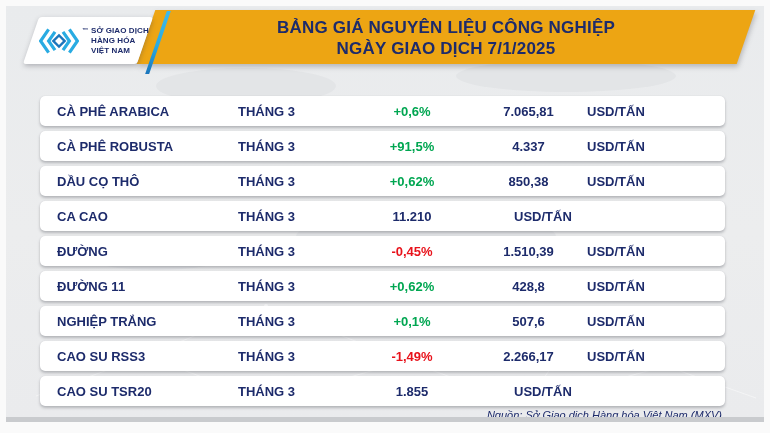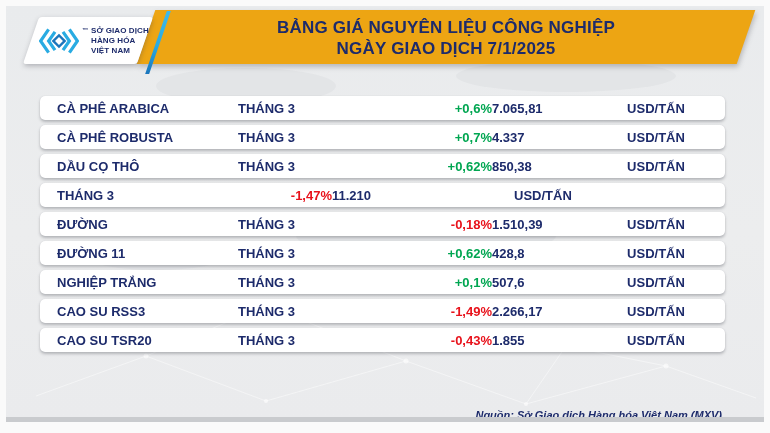--- a/index.html
+++ b/index.html
@@ -78,42 +78,42 @@
   .logo-text {
     display:flex; flex-direction:column; justify-content:center;
     color:var(--navy,#1D2B6B); font-weight:bold;
     font-size:8px; line-height:10px; white-space:nowrap;
     letter-spacing:.1px;
   }
 
   
   .table { position:absolute; left:34px; top:90px; width:685px; z-index:1; }
   .row {
-    height:24px; margin-bottom:5px;
+    height:30px; margin-bottom:5px;
     background:#ffffff;
     border-radius:5px;
     box-shadow:0 2px 3px rgba(100,102,110,.40), 0 0 1px rgba(120,120,130,.25);
     display:grid;
     grid-template-columns:181px 94px 160px 73px 1fr;
     align-items:center;
     padding-left:17px;
     font-size:13px; font-weight:bold;
     color:var(--navy,#1D2B6B);
   }
   .cell { white-space:nowrap; }
-  .cell.change { text-align:right; }
+  .cell.change { text-align:center; }
   .cell.change.up   { color:var(--green,#00A651); }
   .cell.change.down { color:var(--red,#E8121B); }
-  .cell.price { text-align:left; }
-  .cell.unit  { padding-left:22px;text-align:center; }
+  .cell.price { text-align:center; }
+  .cell.unit  { padding-left:22px; }
 
   
   .source {
     position:absolute; right:42px; top:403px;
-    font-size:11px; font-weight:bold; font-style:italic;
+    font-size:11px; font-weight:normal; font-style:italic;
     color:var(--navy,#1D2B6B);
     z-index:1;
   }
 </style>
 </head>
 <body>
 
 <div class="page">
   <div class="canvas">
 
@@ -173,41 +173,41 @@
         <div class="row">
           <span class="cell name">CÀ PHÊ ARABICA</span>
           <span class="cell month">THÁNG 3</span>
           <span class="cell change up">+0,6%</span>
           <span class="cell price">7.065,81</span>
           <span class="cell unit">USD/TẤN</span>
         </div>
         <div class="row">
           <span class="cell name">CÀ PHÊ ROBUSTA</span>
           <span class="cell month">THÁNG 3</span>
-          <span class="cell change up">+0,7%</span>
+          <span class="cell change up">+91,5%</span>
           <span class="cell price">4.337</span>
           <span class="cell unit">USD/TẤN</span>
         </div>
         <div class="row">
           <span class="cell name">DẦU CỌ THÔ</span>
           <span class="cell month">THÁNG 3</span>
           <span class="cell change up">+0,62%</span>
           <span class="cell price">850,38</span>
           <span class="cell unit">USD/TẤN</span>
         </div>
         <div class="row">
-          <span class="cell month">THÁNG 3</span>
-          <span class="cell change down">-1,47%</span>
+          <span class="cell name">CA CAO</span>
+          <span class="cell month">THÁNG 3</span>
           <span class="cell price">11.210</span>
           <span class="cell unit">USD/TẤN</span>
         </div>
         <div class="row">
           <span class="cell name">ĐƯỜNG</span>
           <span class="cell month">THÁNG 3</span>
-          <span class="cell change down">-0,18%</span>
+          <span class="cell change down">-0,45%</span>
           <span class="cell price">1.510,39</span>
           <span class="cell unit">USD/TẤN</span>
         </div>
         <div class="row">
           <span class="cell name">ĐƯỜNG 11</span>
           <span class="cell month">THÁNG 3</span>
           <span class="cell change up">+0,62%</span>
           <span class="cell price">428,8</span>
           <span class="cell unit">USD/TẤN</span>
         </div>
@@ -221,21 +221,20 @@
         <div class="row">
           <span class="cell name">CAO SU RSS3</span>
           <span class="cell month">THÁNG 3</span>
           <span class="cell change down">-1,49%</span>
           <span class="cell price">2.266,17</span>
           <span class="cell unit">USD/TẤN</span>
         </div>
         <div class="row">
           <span class="cell name">CAO SU TSR20</span>
           <span class="cell month">THÁNG 3</span>
-          <span class="cell change down">-0,43%</span>
           <span class="cell price">1.855</span>
           <span class="cell unit">USD/TẤN</span>
         </div>
       </div>
 
     <div class="source">Nguồn: Sở Giao dịch Hàng hóa Việt Nam (MXV)</div>
 
   </div>
 </div>
 

